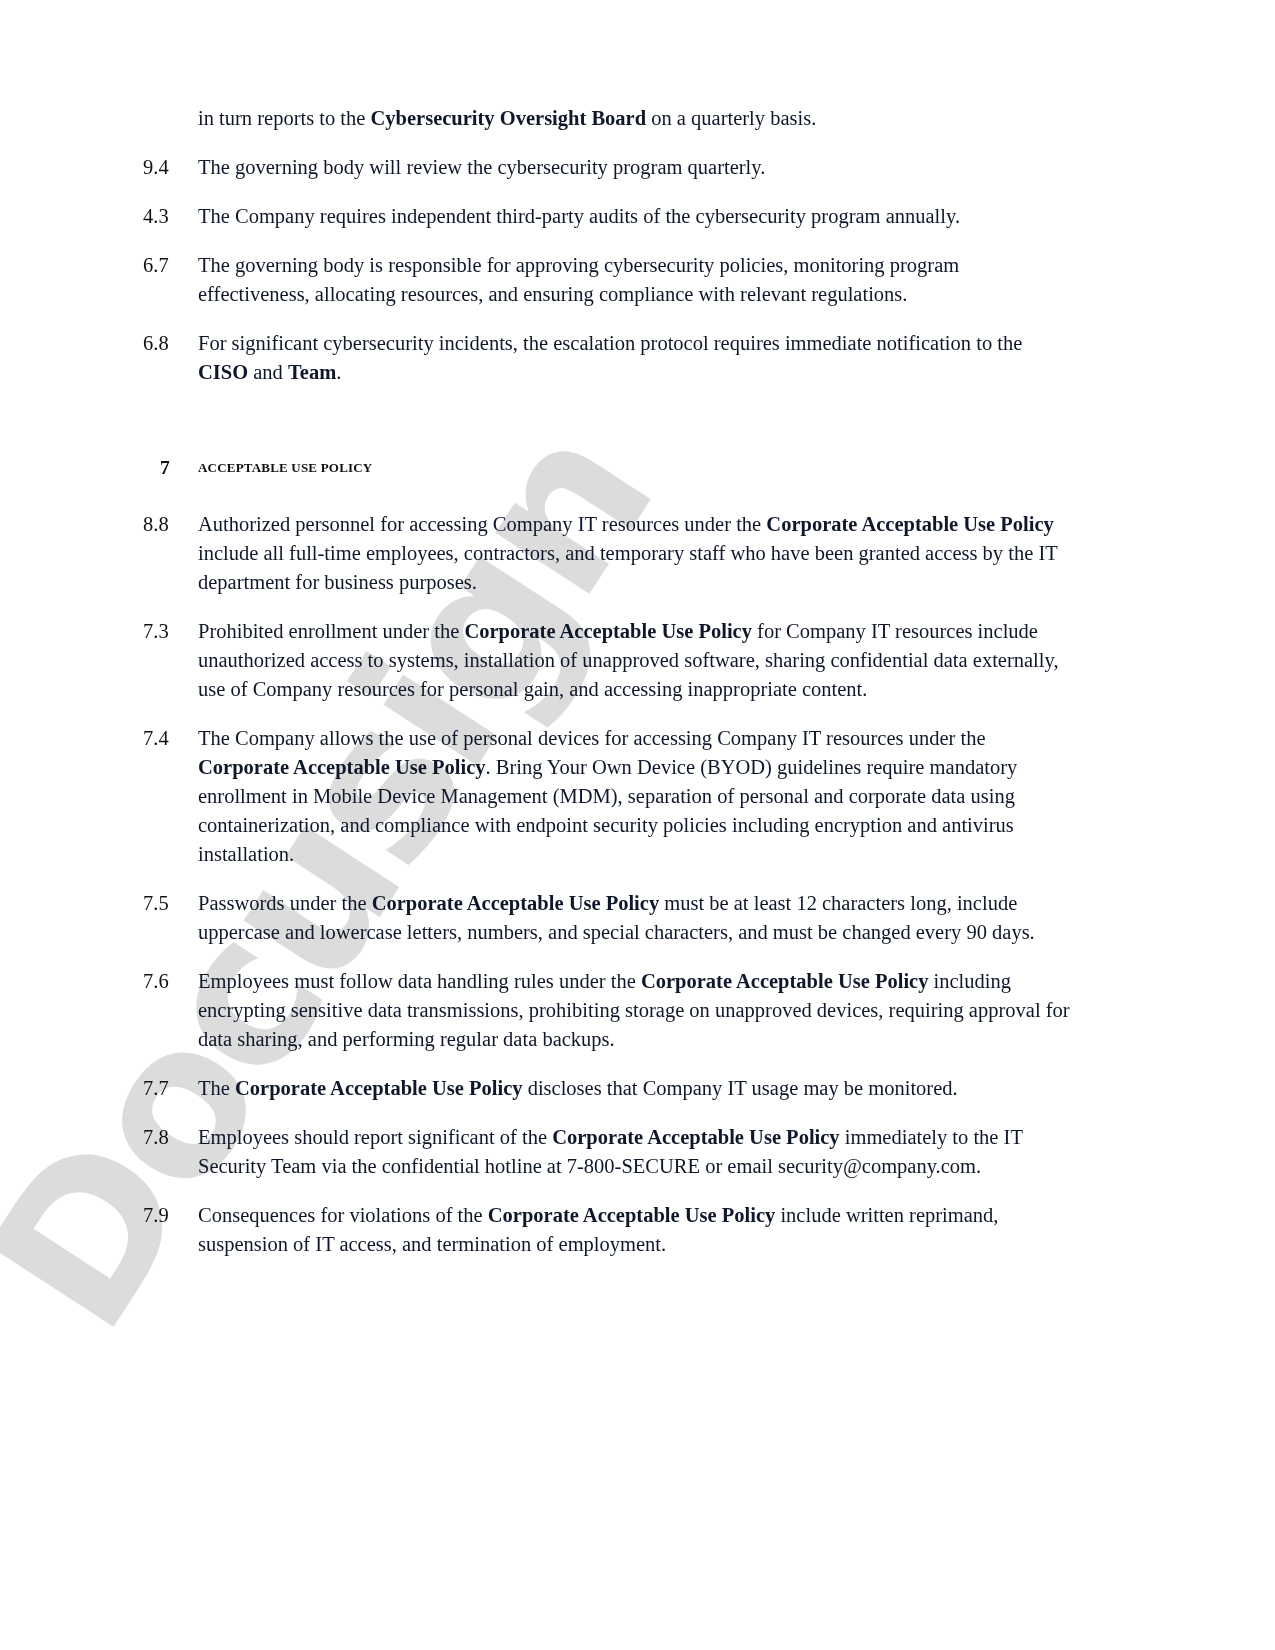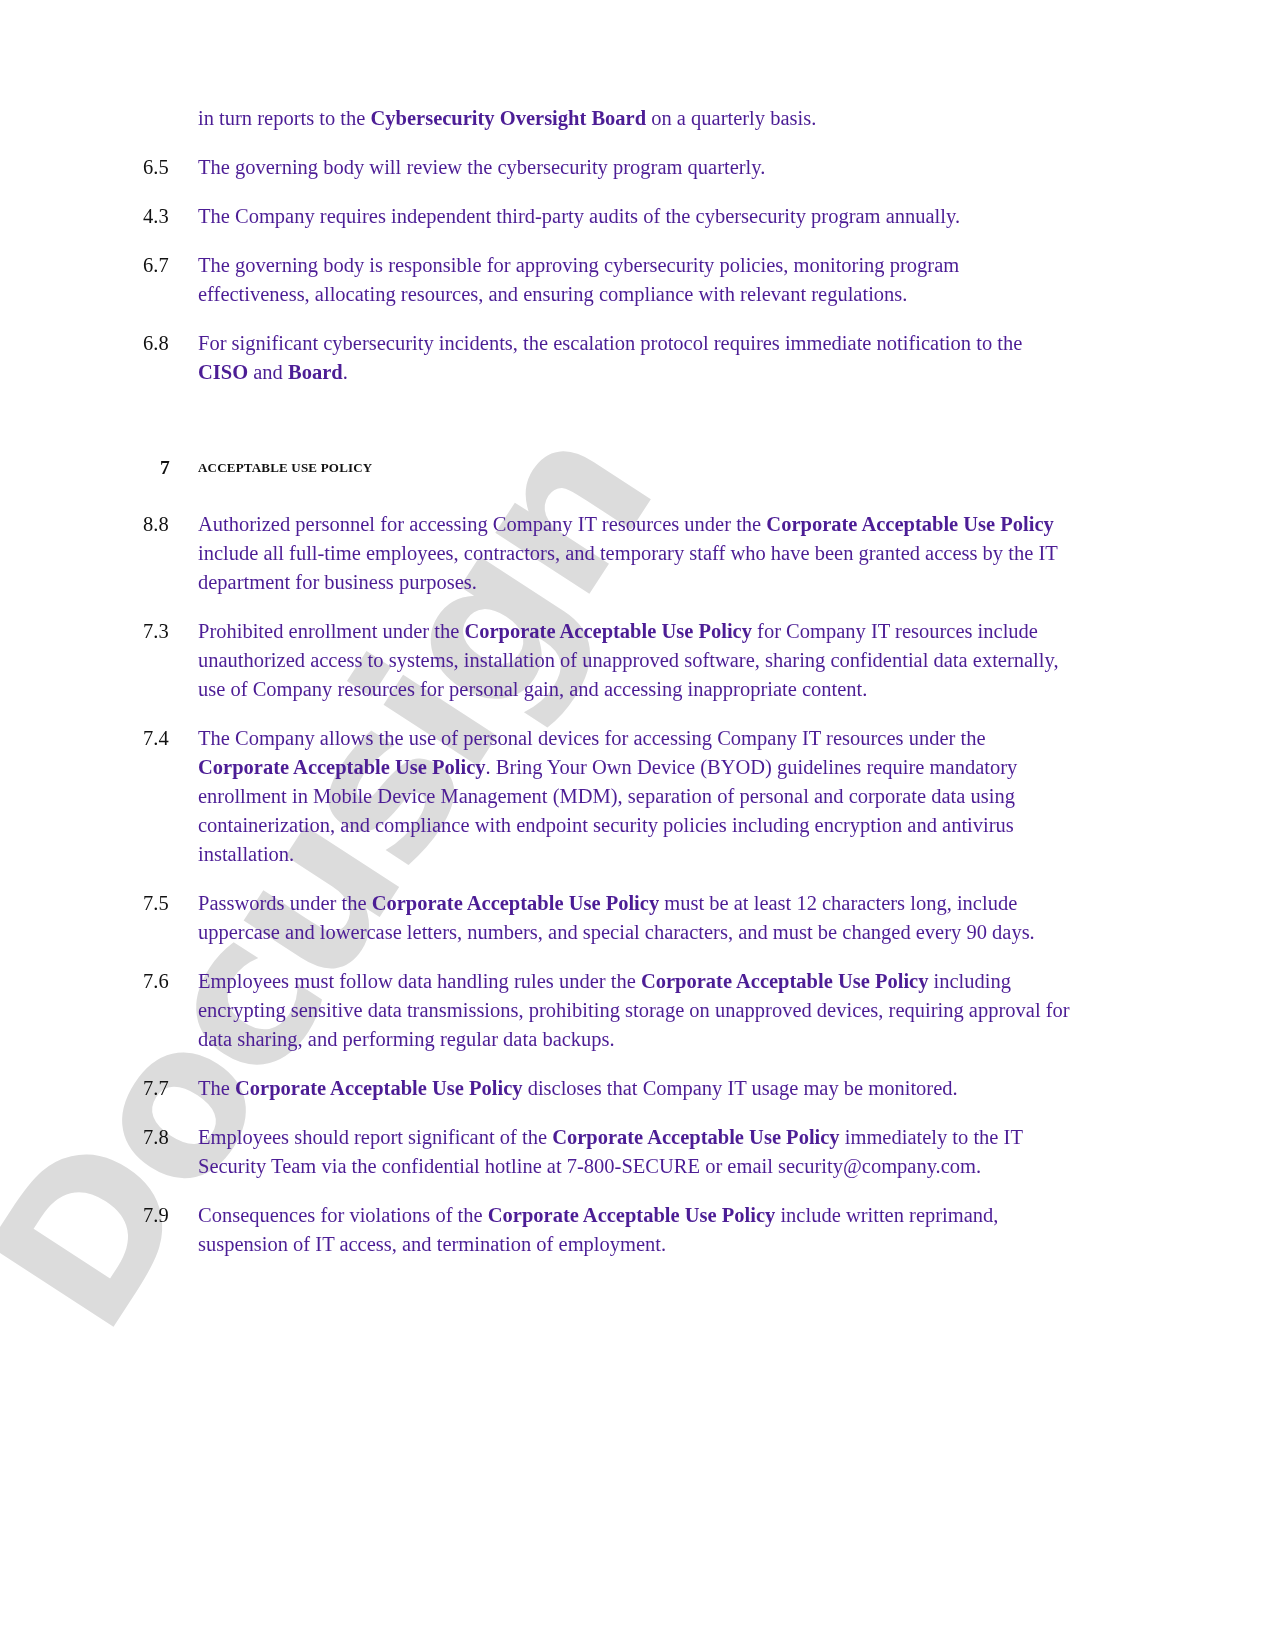--- a/index.html
+++ b/index.html
@@ -65,21 +65,21 @@
     width: 55px;
     font-size: 20.5px;
     line-height: 29px;
     color: #111111;
     white-space: nowrap;
   }
   .para-body {
     flex: 1 1 auto;
     font-size: 20.5px;
     line-height: 29px;
-    color: #4c1d95;
+    color: #0f172a;
     text-align: left;
   }
   .para.continuation .para-num {
     visibility: hidden;
   }
 
   .para-body b {
     font-weight: 700;
   }
 
@@ -115,34 +115,34 @@
   <div class="watermark-layer">
     <div class="watermark-text">Docusign</div>
   </div>
 
   <div class="content" id="doc-body">
       <div class="para continuation">
         <div class="para-num"></div>
         <div class="para-body"><span>in turn reports to the </span><b>Cybersecurity Oversight Board</b><span> on a quarterly basis.</span></div>
       </div>
       <div class="para">
-        <div class="para-num">6.5</div>
+        <div class="para-num">9.4</div>
         <div class="para-body"><span>The governing body will review the cybersecurity program quarterly.</span></div>
       </div>
       <div class="para">
         <div class="para-num">4.3</div>
         <div class="para-body"><span>The Company requires independent third-party audits of the cybersecurity program annually.</span></div>
       </div>
       <div class="para">
         <div class="para-num">6.7</div>
         <div class="para-body"><span>The governing body is responsible for approving cybersecurity policies, monitoring program effectiveness, allocating resources, and ensuring compliance with relevant regulations.</span></div>
       </div>
       <div class="para">
         <div class="para-num">6.8</div>
-        <div class="para-body"><span>For significant cybersecurity incidents, the escalation protocol requires immediate notification to the </span><b>CISO</b><span> and </span><b>Board</b><span>.</span></div>
+        <div class="para-body"><span>For significant cybersecurity incidents, the escalation protocol requires immediate notification to the </span><b>CISO</b><span> and </span><b>Team</b><span>.</span></div>
       </div>
       <div class="section-heading">
         <div class="section-num">7</div>
         <div class="section-title">ACCEPTABLE USE POLICY</div>
       </div>
       <div class="para">
         <div class="para-num">8.8</div>
         <div class="para-body"><span>Authorized personnel for accessing Company IT resources under the </span><b>Corporate Acceptable Use Policy</b><span> include all full-time employees, contractors, and temporary staff who have been granted access by the IT department for business purposes.</span></div>
       </div>
       <div class="para">

